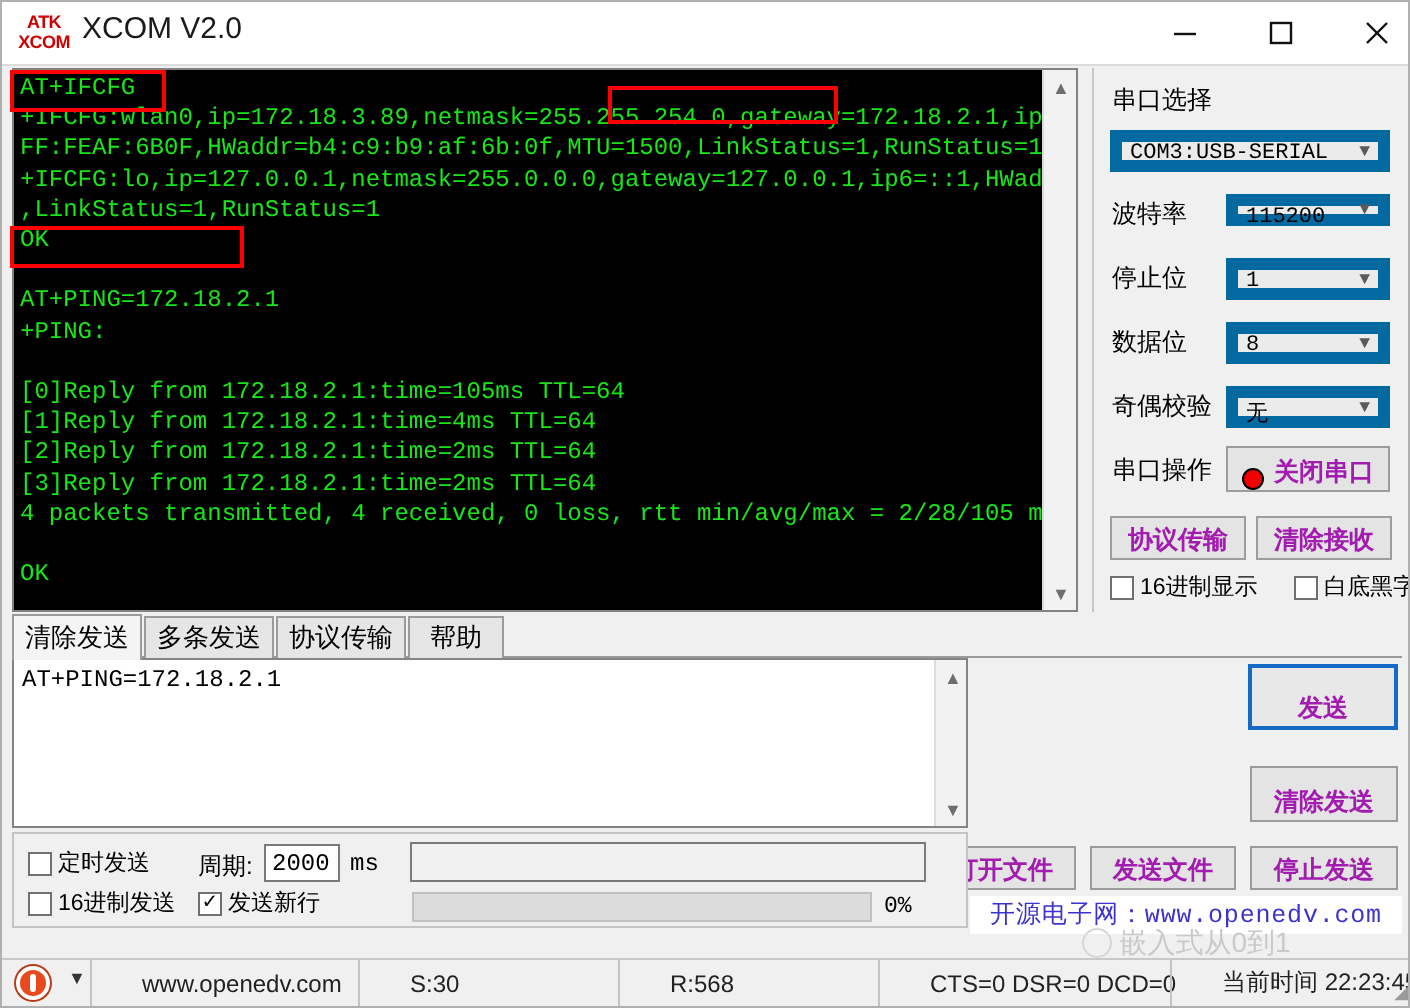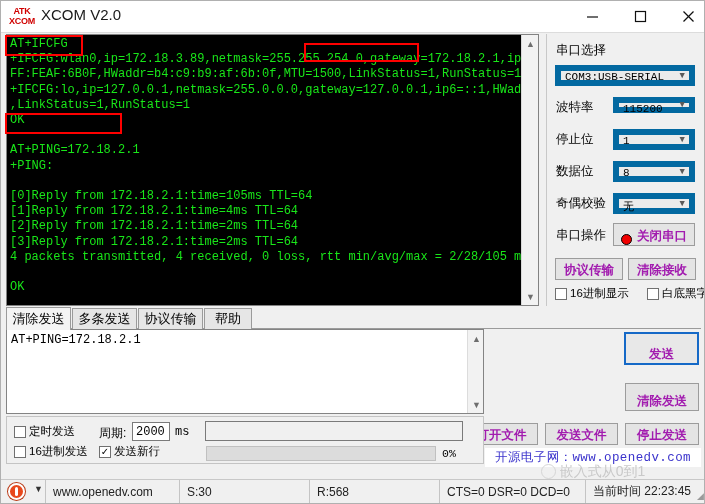--- a/index.html
+++ b/index.html
@@ -274,21 +274,21 @@
     background: #f0f0f0;
     border-top: 1px solid #c8c8c8;
     box-sizing: border-box;
   }
   .sb-cell {
     position: absolute; top: 0; height: 23px;
     display: flex; align-items: center;
     font-size: 12px; color: #222;
     font-family: "Liberation Sans", sans-serif;
     border-left: 1px solid #c4c4c4;
-    padding-left: 7px;
+    padding-left: 25px;
     box-sizing: border-box;
     white-space: nowrap;
   }
   .sb-icon {
     position: absolute; left: 7px; top: 3px;
     width: 17px; height: 17px;
     border-radius: 50%;
     background: #e8491d;
     border: 2px solid #ffffff;
     box-shadow: 0 0 0 1px #b93a16;

